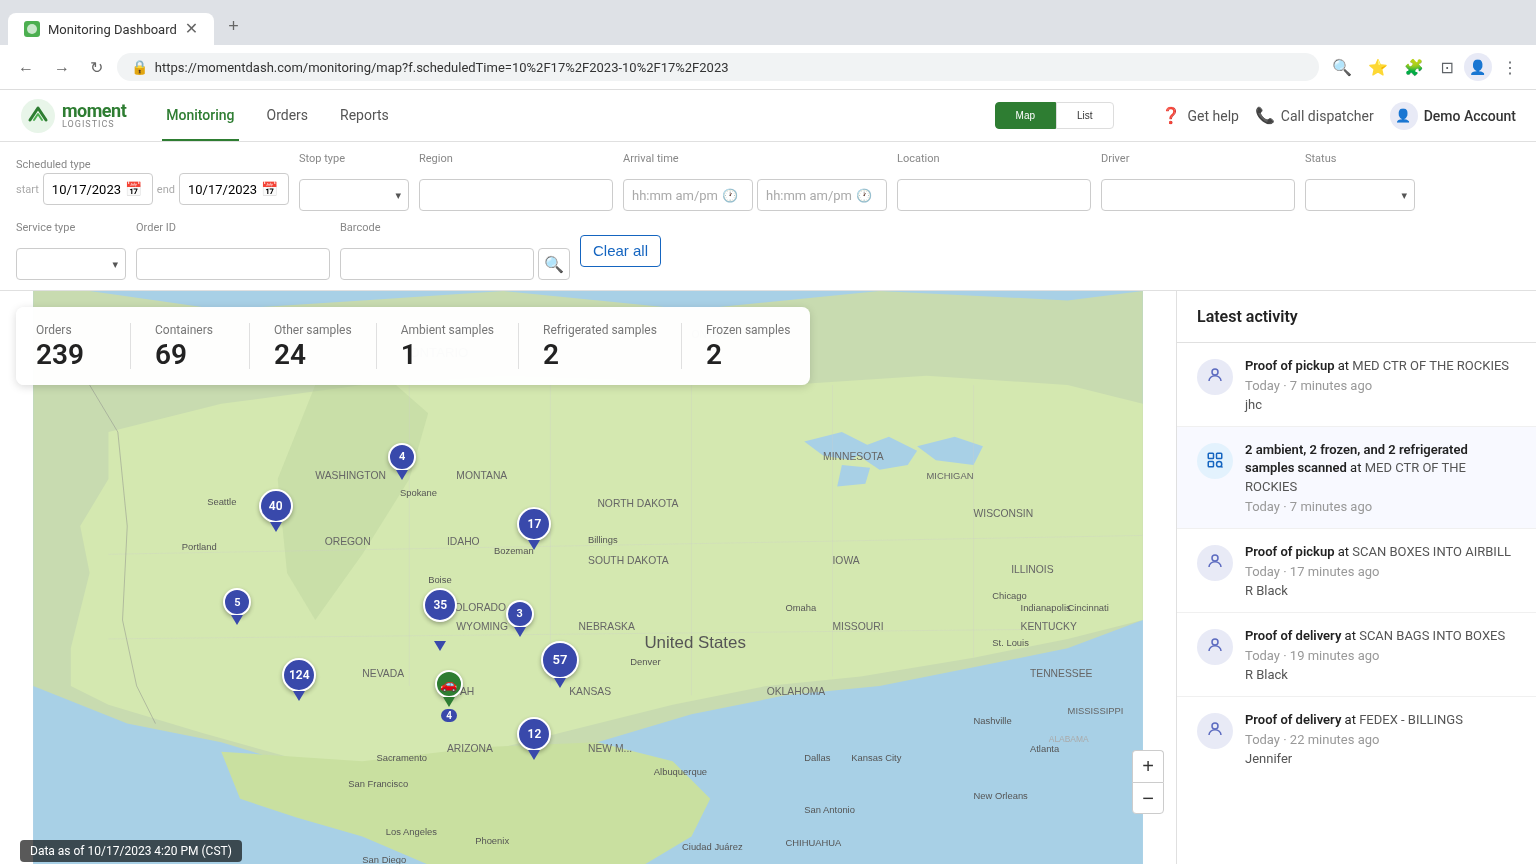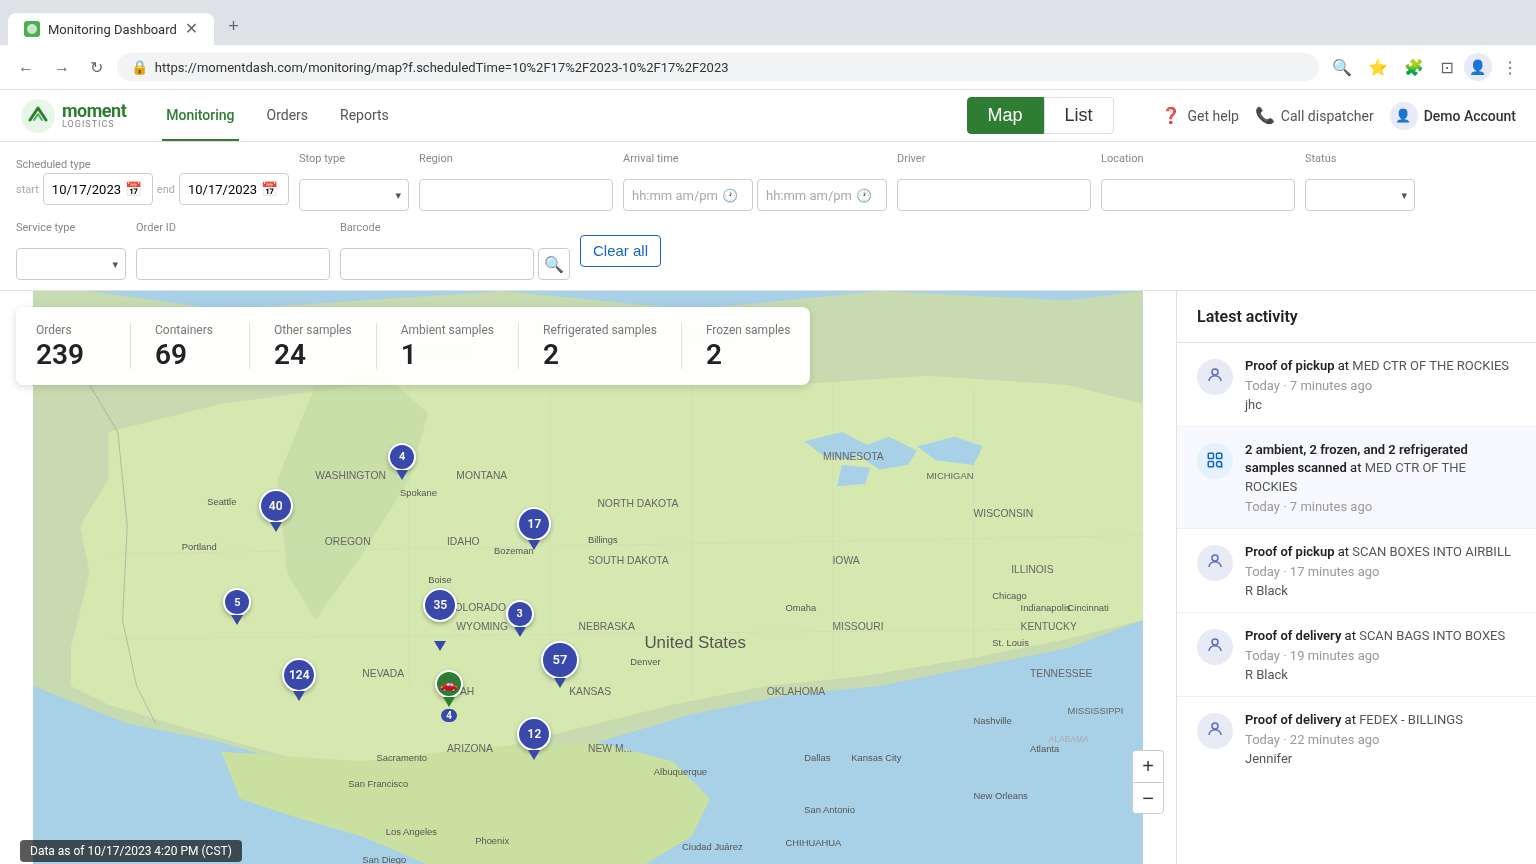--- a/index.html
+++ b/index.html
@@ -23,21 +23,21 @@
 
     
     .app { height: calc(864px - 80px); display: flex; flex-direction: column; background: #fff; }
 
     
     .top-nav { display: flex; align-items: center; padding: 0 20px; border-bottom: 1px solid #e0e0e0; height: 52px; gap: 24px; }
     .logo { display: flex; align-items: center; gap: 6px; margin-right: 12px; }
     .nav-item { padding: 16px 4px; font-size: 14px; color: #555; cursor: pointer; border-bottom: 2px solid transparent; text-decoration: none; }
     .nav-item.active { color: #2e7d32; border-bottom: 2px solid #2e7d32; font-weight: 500; }
     .view-toggle { margin-left: auto; display: flex; }
-    .view-toggle-btn { padding: 7px 20px; font-size: 18px; cursor: pointer; border: 1px solid #ddd; background: #fff; color: #333; }
+    .view-toggle-btn { padding: 7px 20px; font-size: 10px; cursor: pointer; border: 1px solid #ddd; background: #fff; color: #333; }
     .view-toggle-btn.active { background: #2e7d32; color: #fff; border-color: #2e7d32; }
     .view-toggle-btn:first-child { border-radius: 4px 0 0 4px; }
     .view-toggle-btn:last-child { border-radius: 0 4px 4px 0; }
     .nav-right { display: flex; align-items: center; gap: 16px; margin-left: 24px; }
     .nav-right-item { display: flex; align-items: center; gap: 6px; color: #555; font-size: 14px; cursor: pointer; }
     .nav-right-item .icon { font-size: 16px; color: #666; }
     .user-account { display: flex; align-items: center; gap: 6px; font-size: 14px; color: #333; font-weight: 500; cursor: pointer; }
     .user-icon { width: 28px; height: 28px; border-radius: 50%; background: #e8eaf6; display: flex; align-items: center; justify-content: center; font-size: 13px; color: #3f51b5; }
 
     
@@ -229,27 +229,27 @@
           <span class="clock-icon">🕐</span>
         </div>
         <div class="filter-input-time">
           <span>hh:mm am/pm</span>
           <span class="clock-icon">🕐</span>
         </div>
       </div>
     </div>
 
     <div class="filter-group">
+      <span class="filter-label">Location</span>
+      <input type="text" class="filter-text-input" style="min-width: 120px;">
+    </div>
+
+    <div class="filter-group">
       <span class="filter-label">Driver</span>
       <input type="text" class="filter-text-input" style="min-width: 80px;">
-    </div>
-
-    <div class="filter-group">
-      <span class="filter-label">Location</span>
-      <input type="text" class="filter-text-input" style="min-width: 120px;">
     </div>
 
     <div class="filter-group">
       <span class="filter-label">Status</span>
       <div class="select-wrapper">
         <select class="filter-select">
           <option value=""></option>
         </select>
       </div>
     </div>

